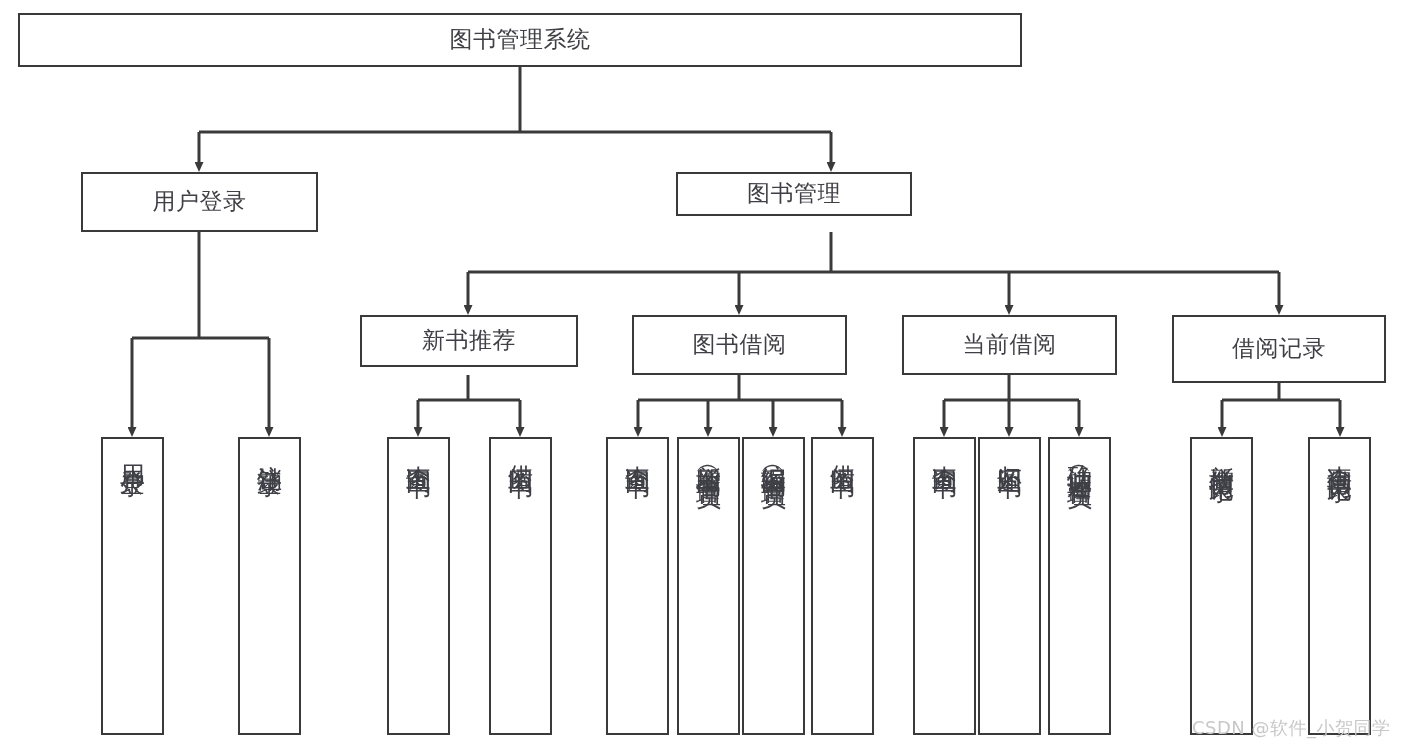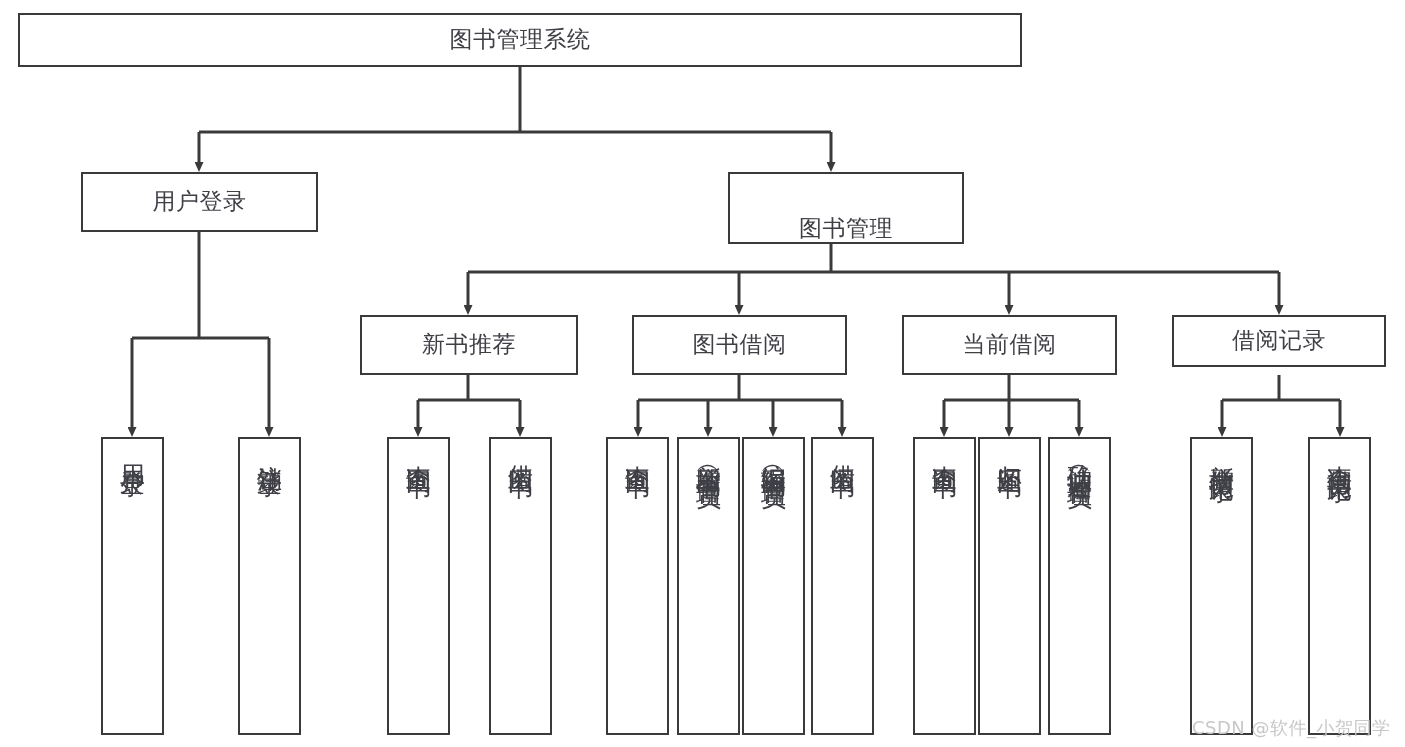--- a/index.html
+++ b/index.html
@@ -133,37 +133,37 @@
   </svg>
 
   <div class="node root horiz" style="left:18px; top:13px; width:1004px; height:54px;">
     <span class="node-label">图书管理系统</span>
   </div>
 
   <div class="node horiz" style="left:81px; top:172px; width:237px; height:60px;">
     <span class="node-label">用户登录</span>
   </div>
 
-  <div class="node horiz" style="left:728px; top:172px; width:236px; height:72px;align-items:flex-end;">
+  <div class="node horiz" style="left:676px; top:172px; width:236px; height:44px;">
     <span class="node-label">图书管理</span>
   </div>
 
-  <div class="node horiz" style="left:360px; top:315px; width:218px; height:60px;">
+  <div class="node horiz" style="left:360px; top:315px; width:218px; height:52px;">
     <span class="node-label">新书推荐</span>
   </div>
 
   <div class="node horiz" style="left:902px; top:315px; width:215px; height:60px;">
     <span class="node-label">当前借阅</span>
   </div>
 
   <div class="node horiz" style="left:632px; top:315px; width:215px; height:60px;">
     <span class="node-label">图书借阅</span>
   </div>
 
-  <div class="node horiz" style="left:1172px; top:315px; width:214px; height:52px;">
+  <div class="node horiz" style="left:1172px; top:315px; width:214px; height:68px;">
     <span class="node-label">借阅记录</span>
   </div>
 
   <div class="node vert" style="left:101px; top:437px; width:63px; height:298px;">
     <span class="node-label">用户登录</span>
   </div>
 
   <div class="node vert" style="left:238px; top:437px; width:63px; height:298px;">
     <span class="node-label">注销登录</span>
   </div>

